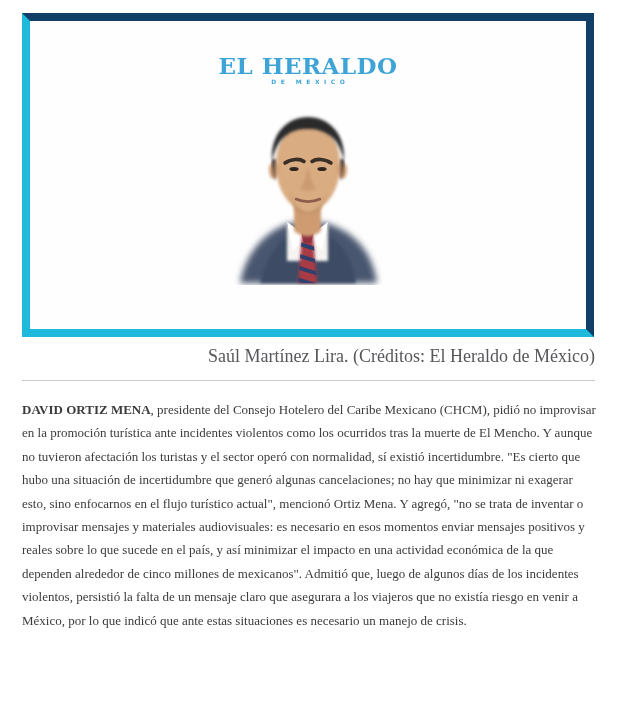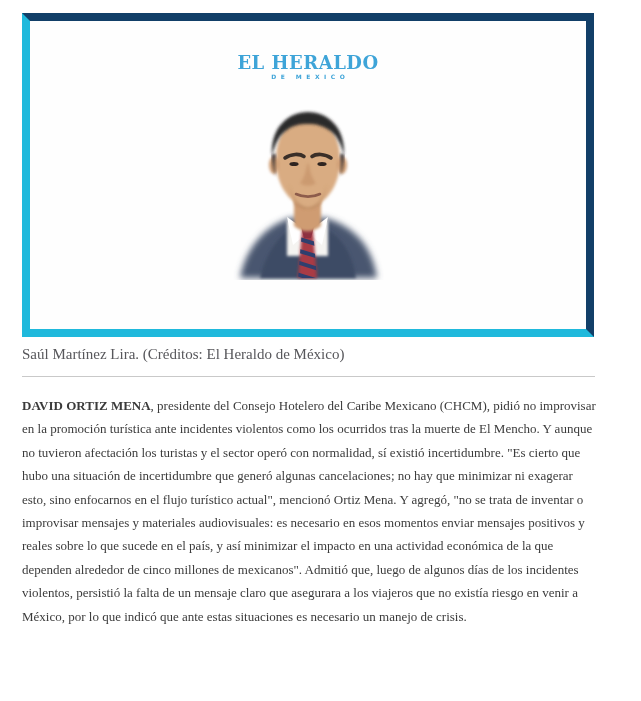--- a/index.html
+++ b/index.html
@@ -32,41 +32,42 @@
     background: #fefefe;
   }
   .logo {
     text-align: center;
     padding-top: 33px;
     line-height: 1;
   }
   .logo-title {
     font-family: "DejaVu Serif", serif;
     font-weight: bold;
-    font-size: 18px;
+    font-size: 23px;
     letter-spacing: 0.5px;
     color: var(--logoBlue);
   }
   .logo-sub {
     font-family: "DejaVu Sans", sans-serif;
     font-weight: bold;
     font-size: 6px;
     letter-spacing: 4.5px;
     text-indent: 4.5px;
     color: var(--logoBlue);
     margin-top: 2px;
   }
   .portrait-wrap {
     text-align: center;
     margin-top: 22px;
   }
   .caption {
     margin: 9px 46px 0 22px;
-    font-size: 15px;
+    font-size: 18px;
     color: var(--captionColor);
+    text-align: right;
   }
   .divider {
     margin: 13px 46px 0 22px;
     border: none;
     border-top: 1px solid var(--dividerColor);
     height: 0;
   }
   .article {
     margin: 17px 45px 0 22px;
     font-size: 13px;

